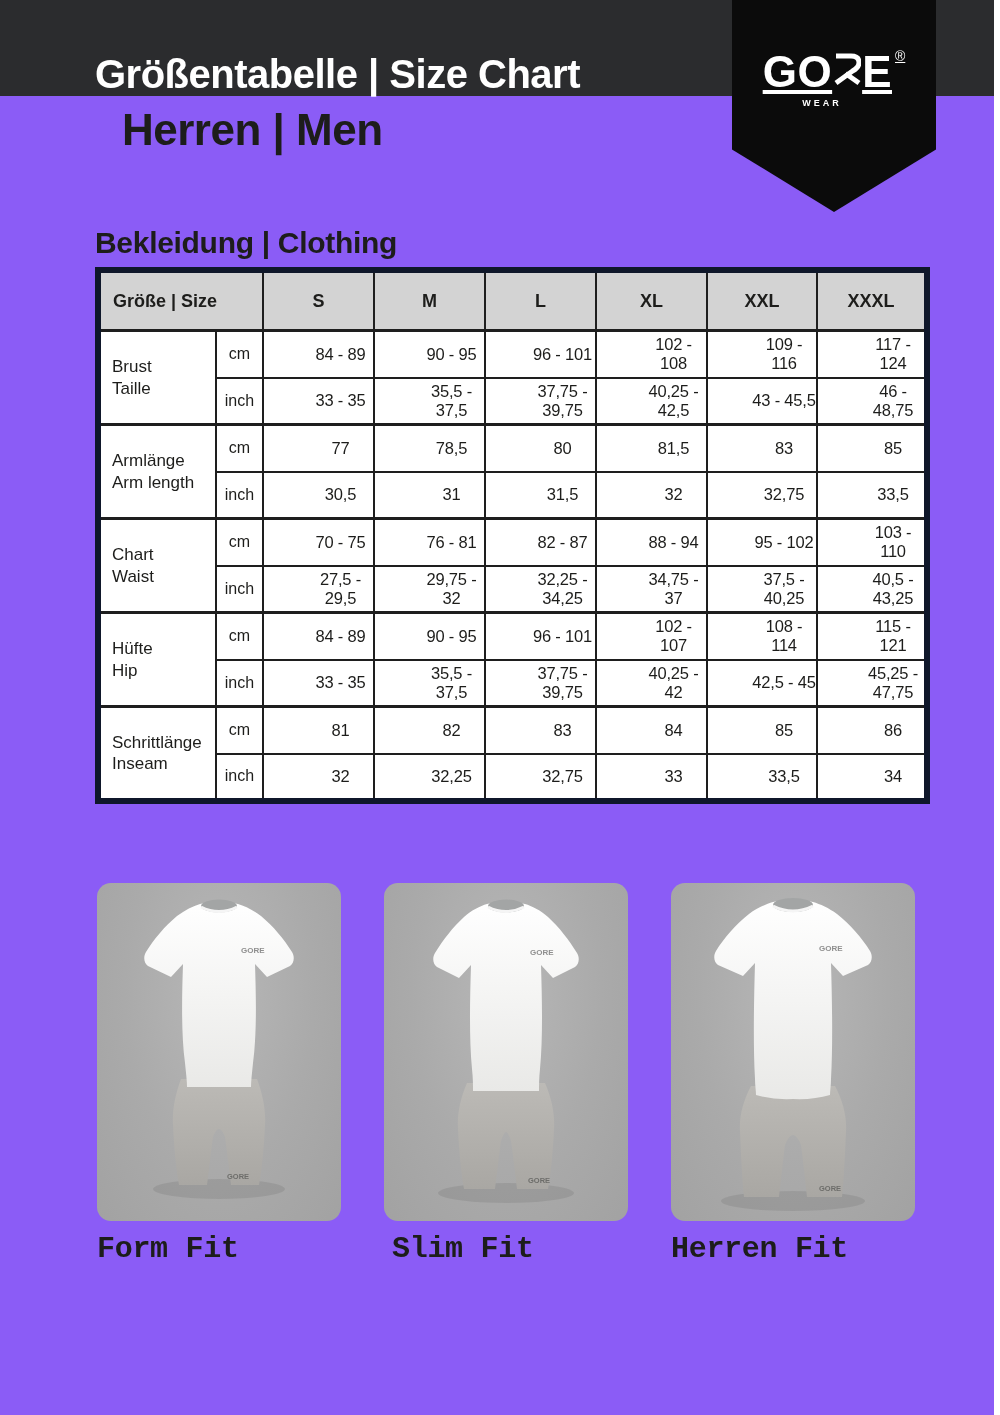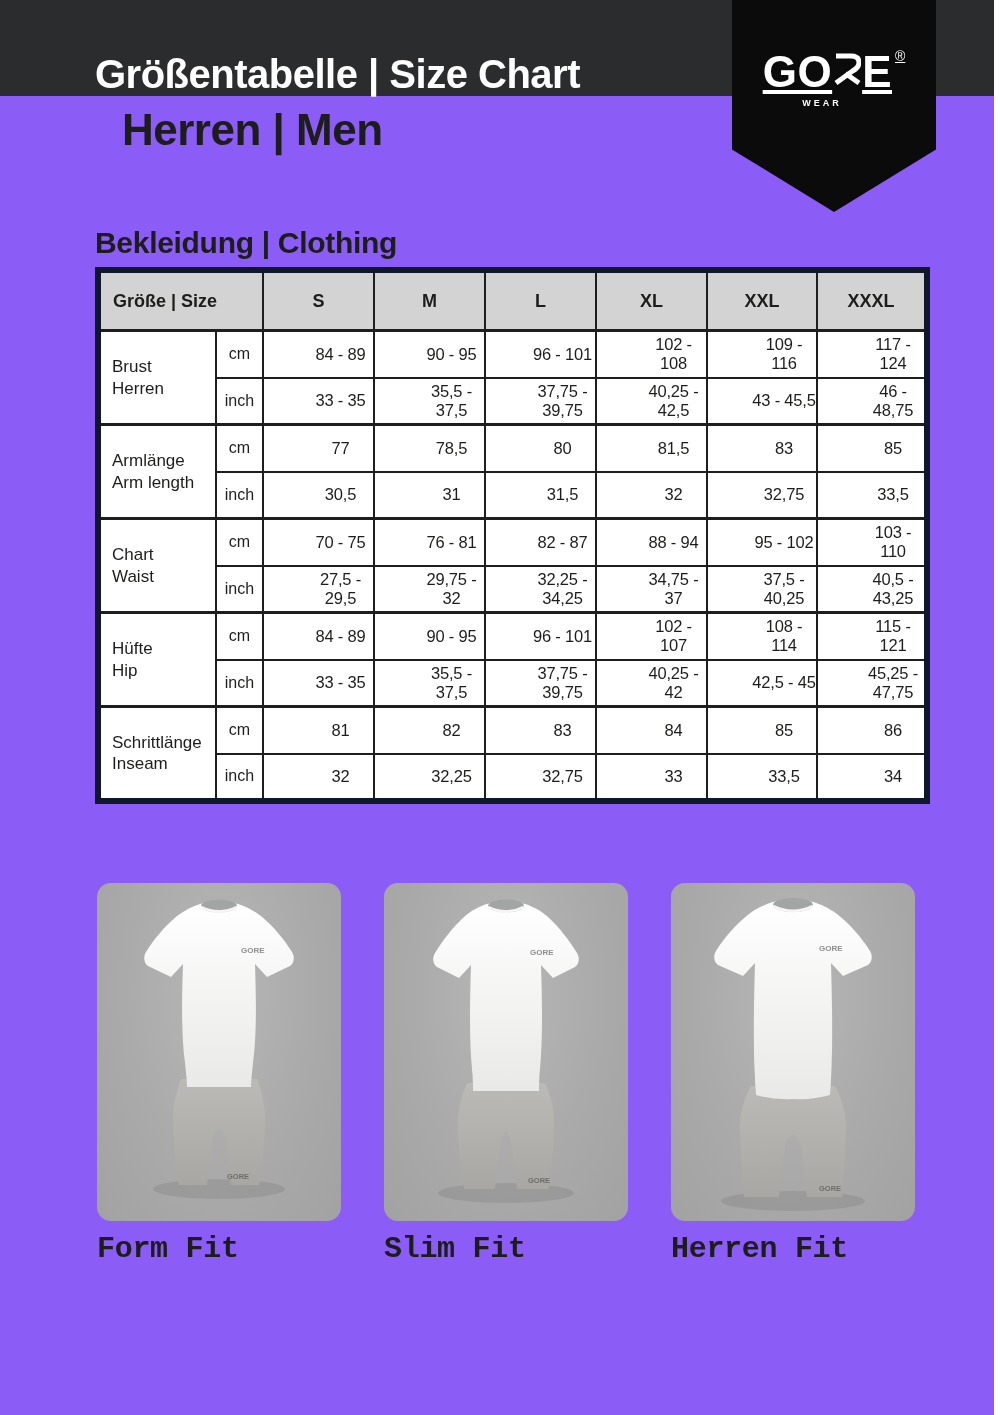--- a/index.html
+++ b/index.html
@@ -119,21 +119,21 @@
           <th>L</th>
           <th>XL</th>
           <th>XXL</th>
           <th>XXXL</th>
         </tr>
       </thead>
     <tbody>
         <tr class="group-first">
           <th class="rowlabel" rowspan="2">
             <div>Brust</div>
-            <div>Herren</div>
+            <div>Taille</div>
           </th>
           <td class="unit">cm</td>
           <td class="val">84 - 89</td>
           <td class="val">90 - 95</td>
           <td class="val">96 - 101</td>
           <td class="val">102 - 108</td>
           <td class="val">109 - 116</td>
           <td class="val">117 - 124</td>
         </tr>
         <tr>
@@ -276,16 +276,16 @@
       <path d="M80,203 L164,203 C172,218 176,234 175,248 C174,272 173,296 171,314 L136,314 C134,296 132,278 130,262 Q126,252 122,252 Q118,252 114,262 C112,278 110,296 108,314 L73,314 C71,296 70,272 69,248 C68,234 72,218 80,203 Z" fill="url(#shortG1)"></path>
       <path d="M102,19 C95,21 86,25 78,31 C65,41 53,55 45,68 C42,73 43,79 47,82 L72,93 C76,89 80,84 84,80 C83,115 82,160 84,196 C84,202 85,208 85,212 Q102,217 122,216 Q142,217 159,212 C159,208 160,202 160,196 C162,160 161,115 160,80 C164,84 168,89 172,93 L197,82 C201,79 202,73 199,68 C191,55 179,41 166,31 C158,25 149,21 142,19 C136,17 108,17 102,19 Z" fill="url(#shirtG1)"></path>
       <ellipse cx="122" cy="22" rx="20" ry="7" fill="#a3a5a5"></ellipse>
       <path d="M102,23 Q122,33 142,23" stroke="#f5f5f5" stroke-width="3" fill="none"></path>
       <text class="garment-logo" x="148" y="68" font-size="8" fill="#8f8f8f">GORE</text>
       <text class="garment-logo" x="148" y="308" font-size="7.5" fill="#6d6d6a">GORE</text>
     </svg>
   </div>
 
   <div class="fit-label" style="left:97px">Form Fit</div>
-  <div class="fit-label" style="left:384px">Slim Fit</div>
+  <div class="fit-label" style="left:392px">Slim Fit</div>
   <div class="fit-label" style="left:671px">Herren Fit</div>
 
 </div>
 
 </body></html>

